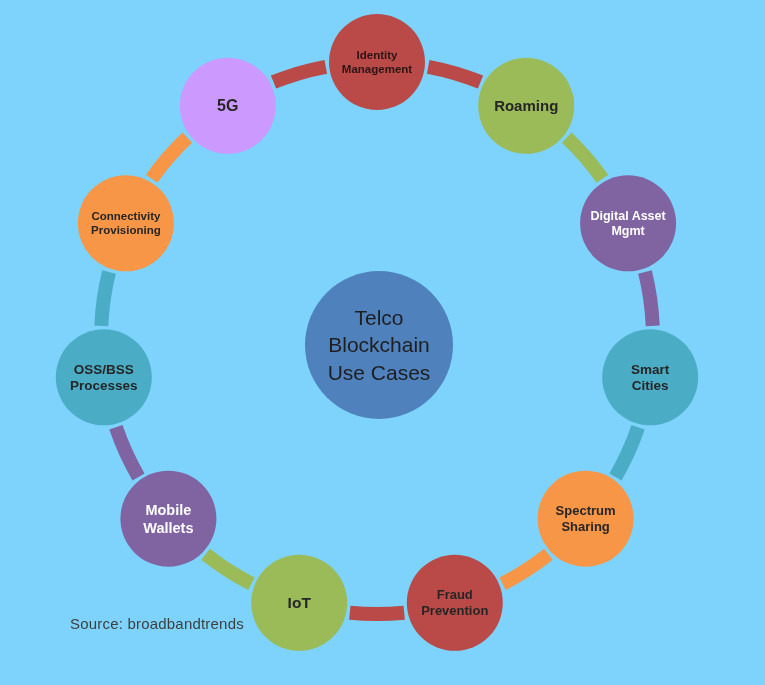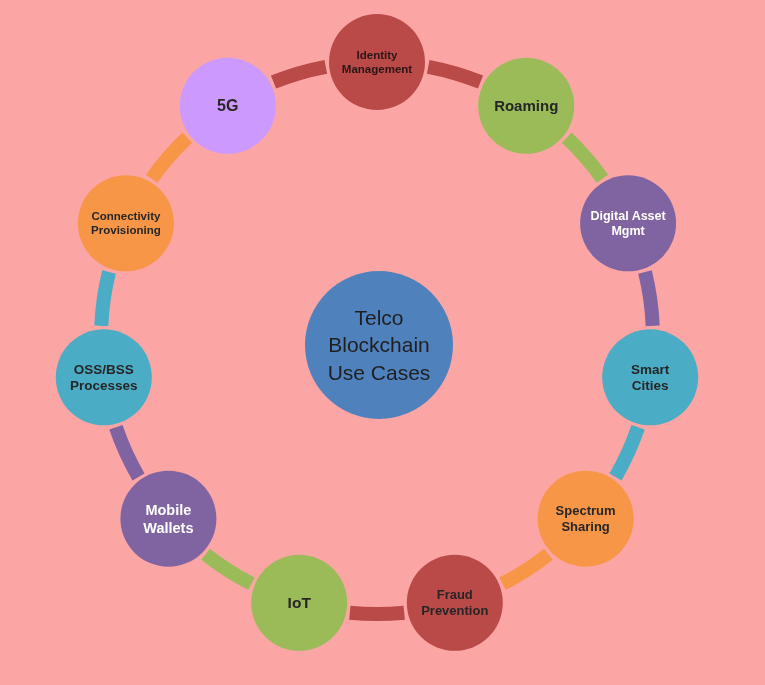--- a/index.html
+++ b/index.html
@@ -5,21 +5,21 @@
   html, body {
     margin: 0;
     padding: 0;
     background: #ffffff;
     font-family: "Liberation Sans", sans-serif;
   }
   .stage {
     position: relative;
     width: 765px;
     height: 685px;
-    background: #fca5a5;
+    background: #7dd3fc;
     overflow: hidden;
   }
   svg { display: block; }
   .node-label {
     font-family: "Liberation Sans", sans-serif;
     font-weight: bold;
     text-anchor: middle;
   }
   .hub-label {
     font-family: "Liberation Sans", sans-serif;
@@ -93,13 +93,14 @@
       </g>
       <g>
         <circle cx="227.8" cy="105.8" r="48" fill="#CC99FF"></circle>
         <text x="227.7831343822549" class="node-label" fill="#262626" font-size="16"><tspan x="227.7831343822549" y="111.41402493859411">5G</tspan></text>
       </g>
       <g>
         <circle cx="379" cy="345" r="74" fill="#4F81BD"></circle>
         <text x="379" class="hub-label" fill="#1F1F1F" font-size="21"><tspan x="379" y="325.05">Telco</tspan><tspan x="379" y="352.35">Blockchain</tspan><tspan x="379" y="379.65000000000003">Use Cases</tspan></text>
       </g>
     </svg>
+  <div class="source">Source: broadbandtrends</div>
 </div>
 
 </body></html>

